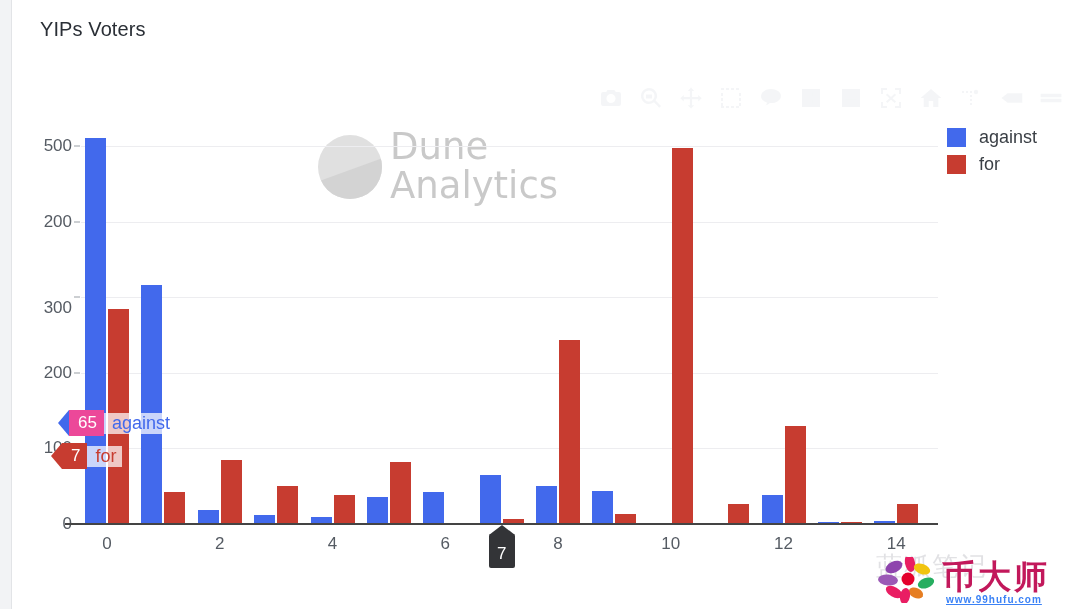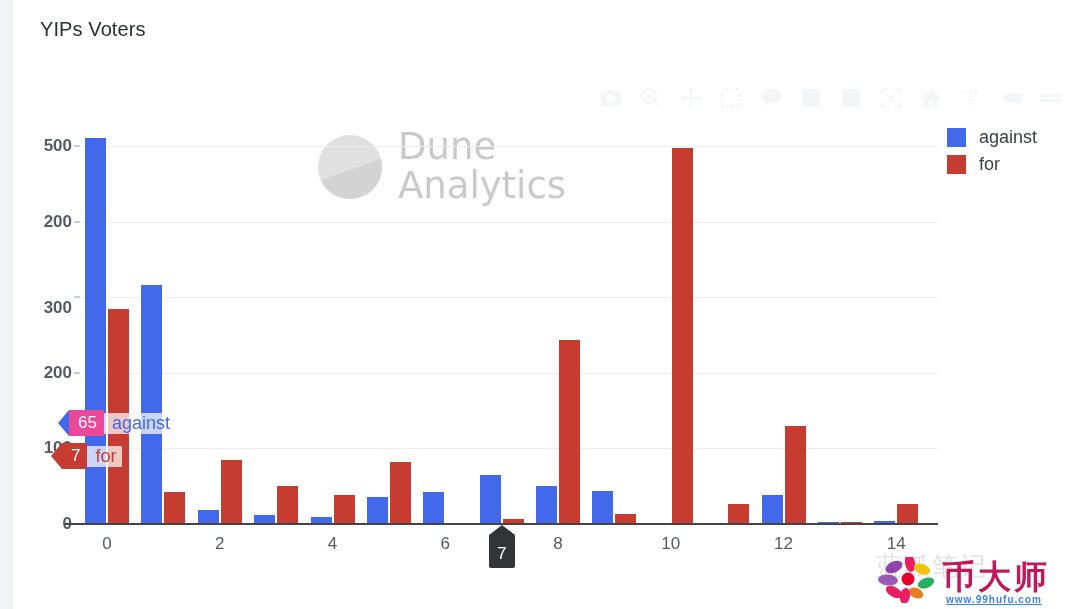--- a/index.html
+++ b/index.html
@@ -59,21 +59,21 @@
     position: absolute; left: 0; width: 100%;
     height: 1px; background: #ededf0;
   }
   .axis-base {
     position: absolute; left: -16px; width: calc(100% + 16px);
     bottom: -1px; height: 2px; background: #444;
   }
   .ytick {
     position: absolute; right: 100%; margin-right: 9px;
     transform: translateY(-50%);
-    font-size: 17px; color: #555b63; white-space: nowrap; font-weight: bold;
+    font-size: 17px; color: #555b63; white-space: nowrap;
   }
   .ytick-dash {
     position: absolute; right: 100%; margin-right: 1px;
     width: 6px; height: 1px; background: #9aa0a6;
     transform: translateY(-50%);
   }
   .xtick {
     position: absolute; top: 100%; margin-top: 10px;
     transform: translateX(-50%);
     font-size: 17px; color: #555b63;
@@ -83,21 +83,21 @@
   .bar {
     position: absolute; bottom: 0;
     border-radius: 0;
   }
   .bar.against { background: #4269ec; }
   .bar.for     { background: #c73c30; }
 
   
   .dune-wm {
     position: absolute; left: 305px; top: 128px;
-    display: flex; align-items: center; gap: 16px;
+    display: flex; align-items: center; gap: 8px;
     pointer-events: none;
   }
   .dune-logo {
     width: 64px; height: 64px; border-radius: 50%;
     background: #e0e0e0; position: relative; overflow: hidden;
   }
   .dune-logo:after {
     content:""; position:absolute; left:-6px; top:34px;
     width: 90px; height: 50px; background: #d3d3d3;
     transform: rotate(-20deg);

